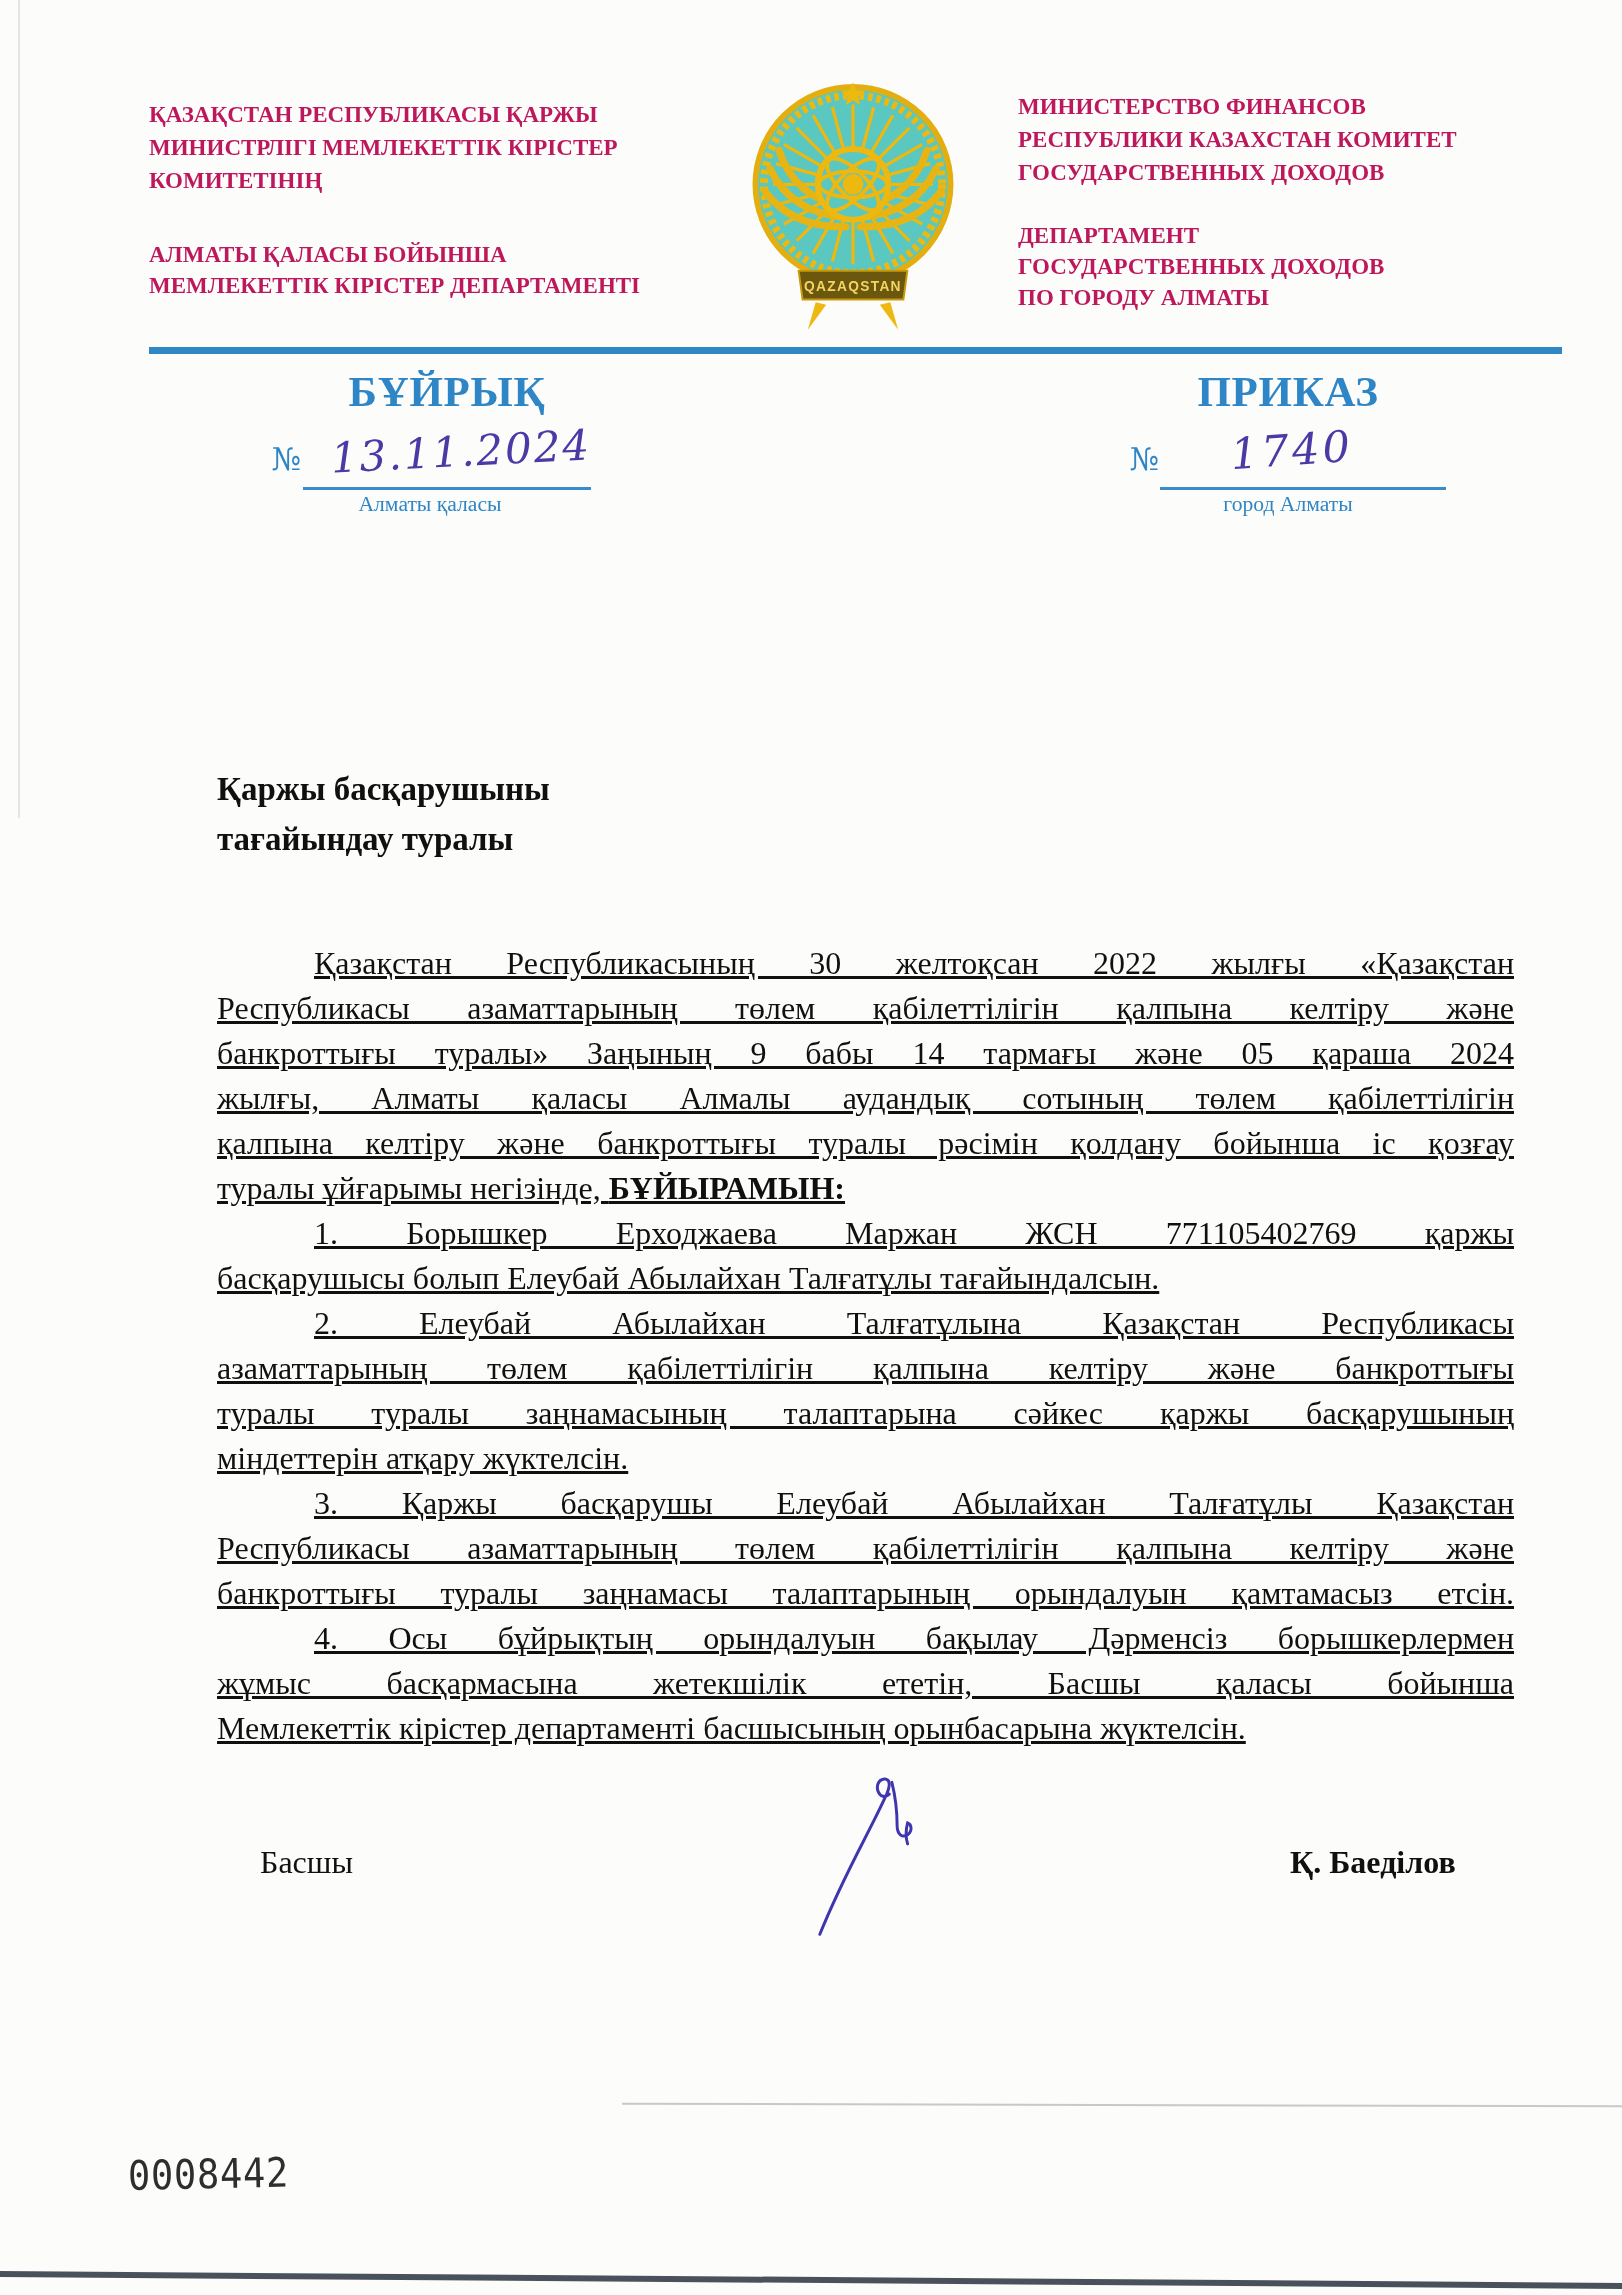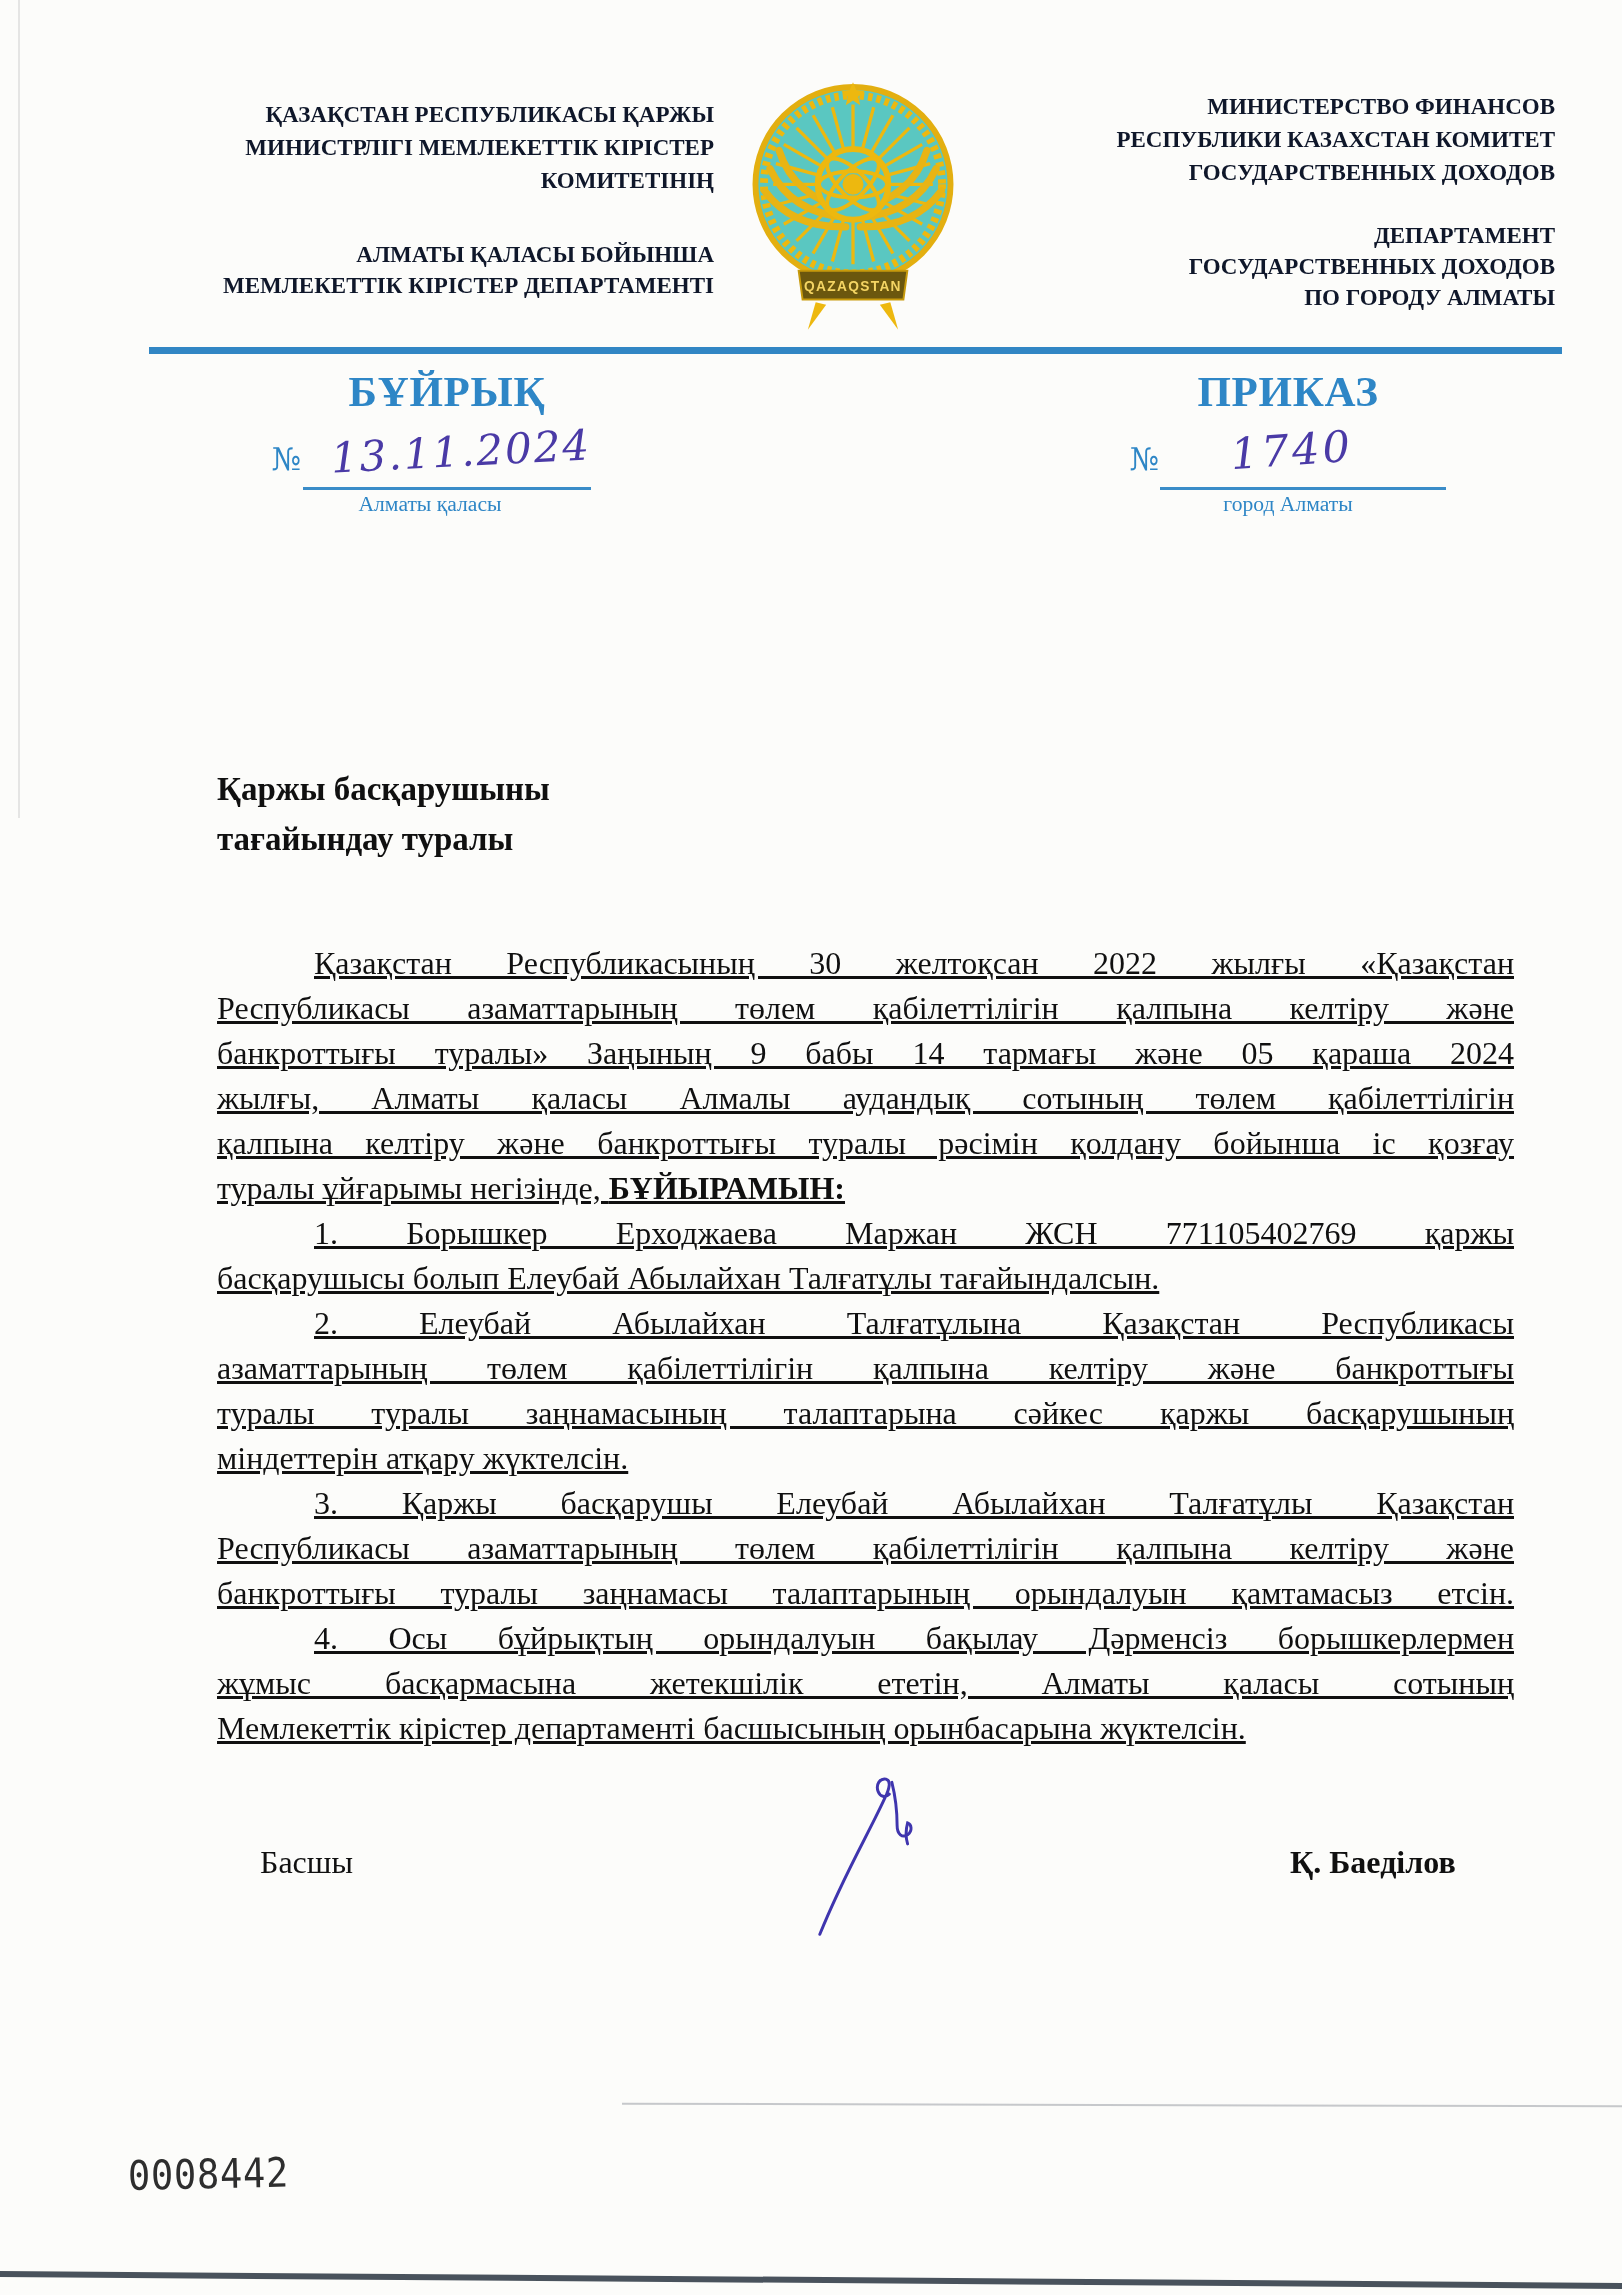--- a/index.html
+++ b/index.html
@@ -1,19 +1,19 @@
 <!DOCTYPE html>
 <html style="font-size:10.5px"><head>
 <meta charset="utf-8">
 <style>
   html,body{margin:0;padding:0;background:#e8e8e8;}
   .page{position:relative;width:1623px;height:2295px;background:#fcfcfa;overflow:hidden;
         font-family:"Liberation Serif",serif;color:#101010;}
   
-  .org{position:absolute;text-align:right;color:#0f172a;font-weight:bold;
+  .org{position:absolute;text-align:left;color:#be185d;font-weight:bold;
        font-size:23px;line-height:33px;}
   #org-left{left:149px;top:98px;width:565px;}
   #org-right{left:1018px;top:90px;width:537px;}
   #org-left .b2{margin-top:42px;line-height:31px;}
   #org-right .b2{margin-top:31px;line-height:31px;}
   .emblem{position:absolute;left:745px;top:73px;}
   .rule{position:absolute;left:149px;top:347px;width:1413px;height:7.2px;background:#3186c4;}
   
   .order-title{position:absolute;top:367px;width:366px;text-align:center;
                font-size:43px;font-weight:bold;color:#2e86c6;letter-spacing:0.7px;}
@@ -160,21 +160,21 @@
     <div class="bl ind">1. Борышкер Ерходжаева Маржан ЖСН 771105402769 қаржы</div>
     <div class="bl left">басқарушысы болып Елеубай Абылайхан Талғатұлы тағайындалсын.</div>
     <div class="bl ind">2. Елеубай Абылайхан Талғатұлына Қазақстан Республикасы</div>
     <div class="bl">азаматтарының төлем қабілеттілігін қалпына келтіру және банкроттығы</div>
     <div class="bl">туралы туралы заңнамасының талаптарына сәйкес қаржы басқарушының</div>
     <div class="bl left">міндеттерін атқару жүктелсін.</div>
     <div class="bl ind">3. Қаржы басқарушы Елеубай Абылайхан Талғатұлы Қазақстан</div>
     <div class="bl">Республикасы азаматтарының төлем қабілеттілігін қалпына келтіру және</div>
     <div class="bl">банкроттығы туралы заңнамасы талаптарының орындалуын қамтамасыз етсін.</div>
     <div class="bl ind">4. Осы бұйрықтың орындалуын бақылау Дәрменсіз борышкерлермен</div>
-    <div class="bl">жұмыс басқармасына жетекшілік ететін, Алматы қаласы сотының</div>
+    <div class="bl">жұмыс басқармасына жетекшілік ететін, Басшы қаласы бойынша</div>
     <div class="bl left">Мемлекеттік кірістер департаменті басшысының орынбасарына жүктелсін.</div>
   </div>
 
   <div class="signoff-role">Басшы</div>
   <div class="signoff-name">Қ. Баеділов</div>
 
   <svg class="sig" width="131" height="190" viewBox="0 0 200 290">
     <g fill="none" stroke="#3f35ae" stroke-width="4.5" stroke-linecap="round">
       <path d="M15,260 C52,168 92,102 117,46 C122,34 123,25 116,23 C107,21 100,31 104,42 C107,50 115,52 121,46"></path>
       <path d="M125,28 C130,48 133,72 133,94 C133,108 141,113 149,108 C157,102 155,92 149,90 C146,101 146,112 149,122"></path>

